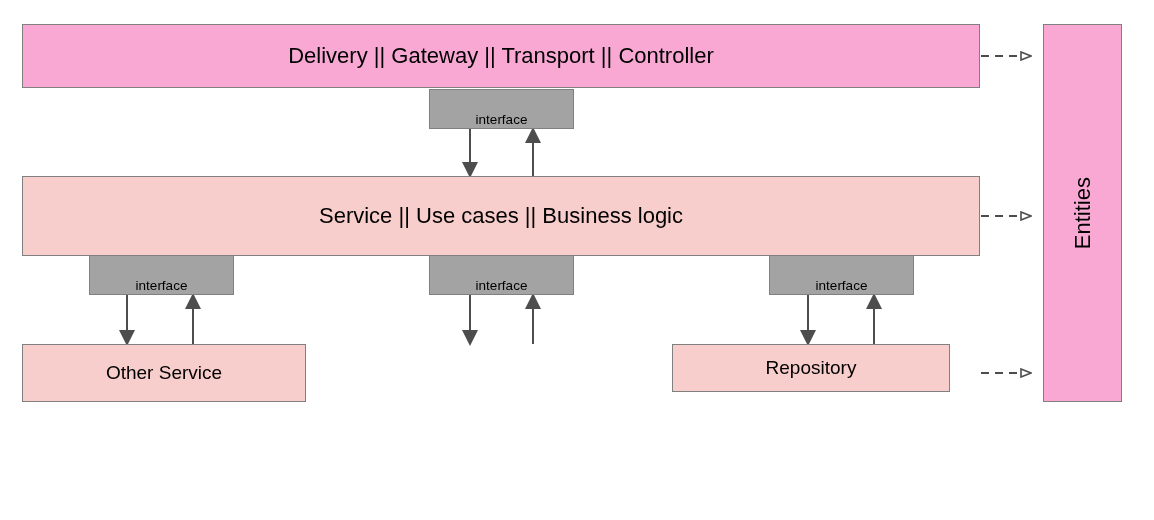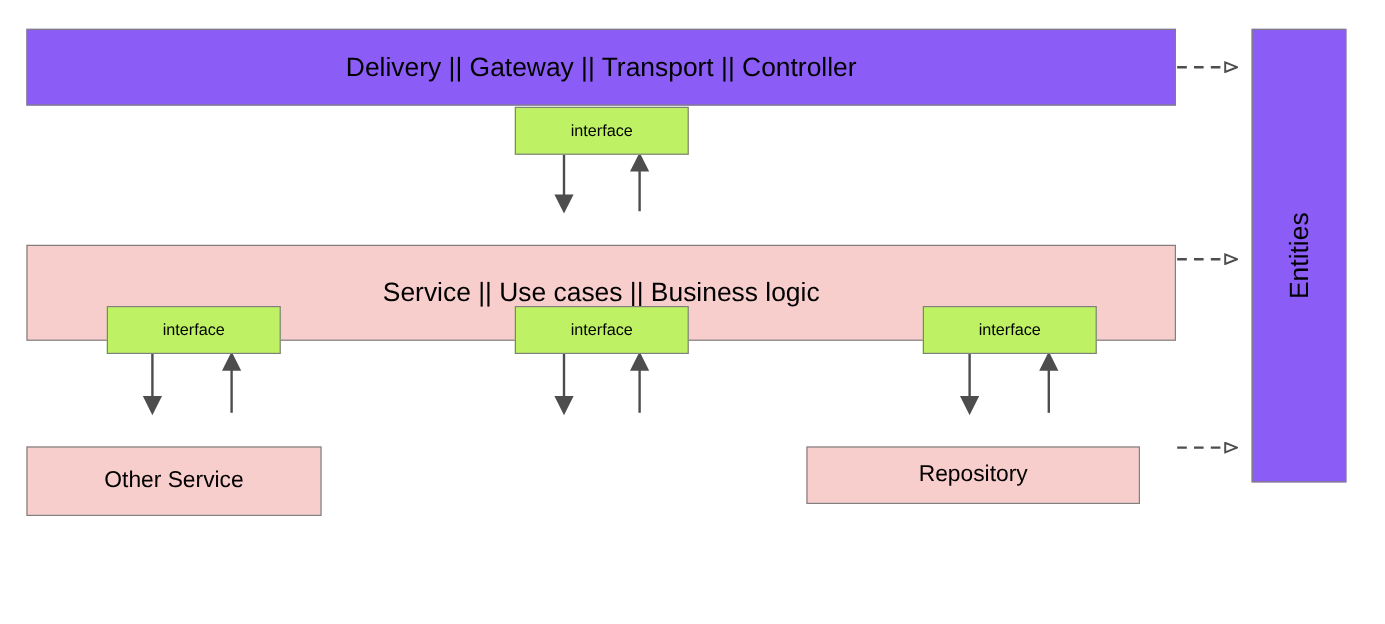--- a/index.html
+++ b/index.html
@@ -21,23 +21,23 @@
   .box {
     position: absolute;
     box-sizing: border-box;
     border: 1px solid #808080;
     display: flex;
     align-items: center;
     justify-content: center;
     text-align: center;
     line-height: 1.15;
   }
-  .box-yellow { background: #8b5cf6; }
-  .box-pink   { background: #f8cecc; margin-top: 28px; }
-  .box-green  { background: #bef264; }
+  .box-yellow { background: #f9a8d4; }
+  .box-pink   { background: #f8cecc; }
+  .box-green  { background: #a3a3a3; align-items: flex-end; }
 
   .layer-title { font-size: 22px; }
   .node-title  { font-size: 19px; }
   .iface-title { font-size: 13.5px; }
 
   .entities-label {
     writing-mode: vertical-rl;
     transform: rotate(180deg);
     font-size: 22px;
     white-space: nowrap;
@@ -115,21 +115,21 @@
   </div>
 
   <div class="box box-green iface-title" style="left:429px; top:255px; width:145px; height:40px;">
     <span>interface</span>
   </div>
 
   <div class="box box-green iface-title" style="left:769px; top:255px; width:145px; height:40px;">
     <span>interface</span>
   </div>
 
-  <div class="box box-pink node-title" style="left:22px; top:344px; width:246px; height:58px;">
+  <div class="box box-pink node-title" style="left:22px; top:344px; width:284px; height:58px;">
     <span>Other Service</span>
   </div>
 
 
   <div class="box box-pink node-title" style="left:672px; top:344px; width:278px; height:48px;">
     <span>Repository</span>
   </div>
 
 
 </div>

